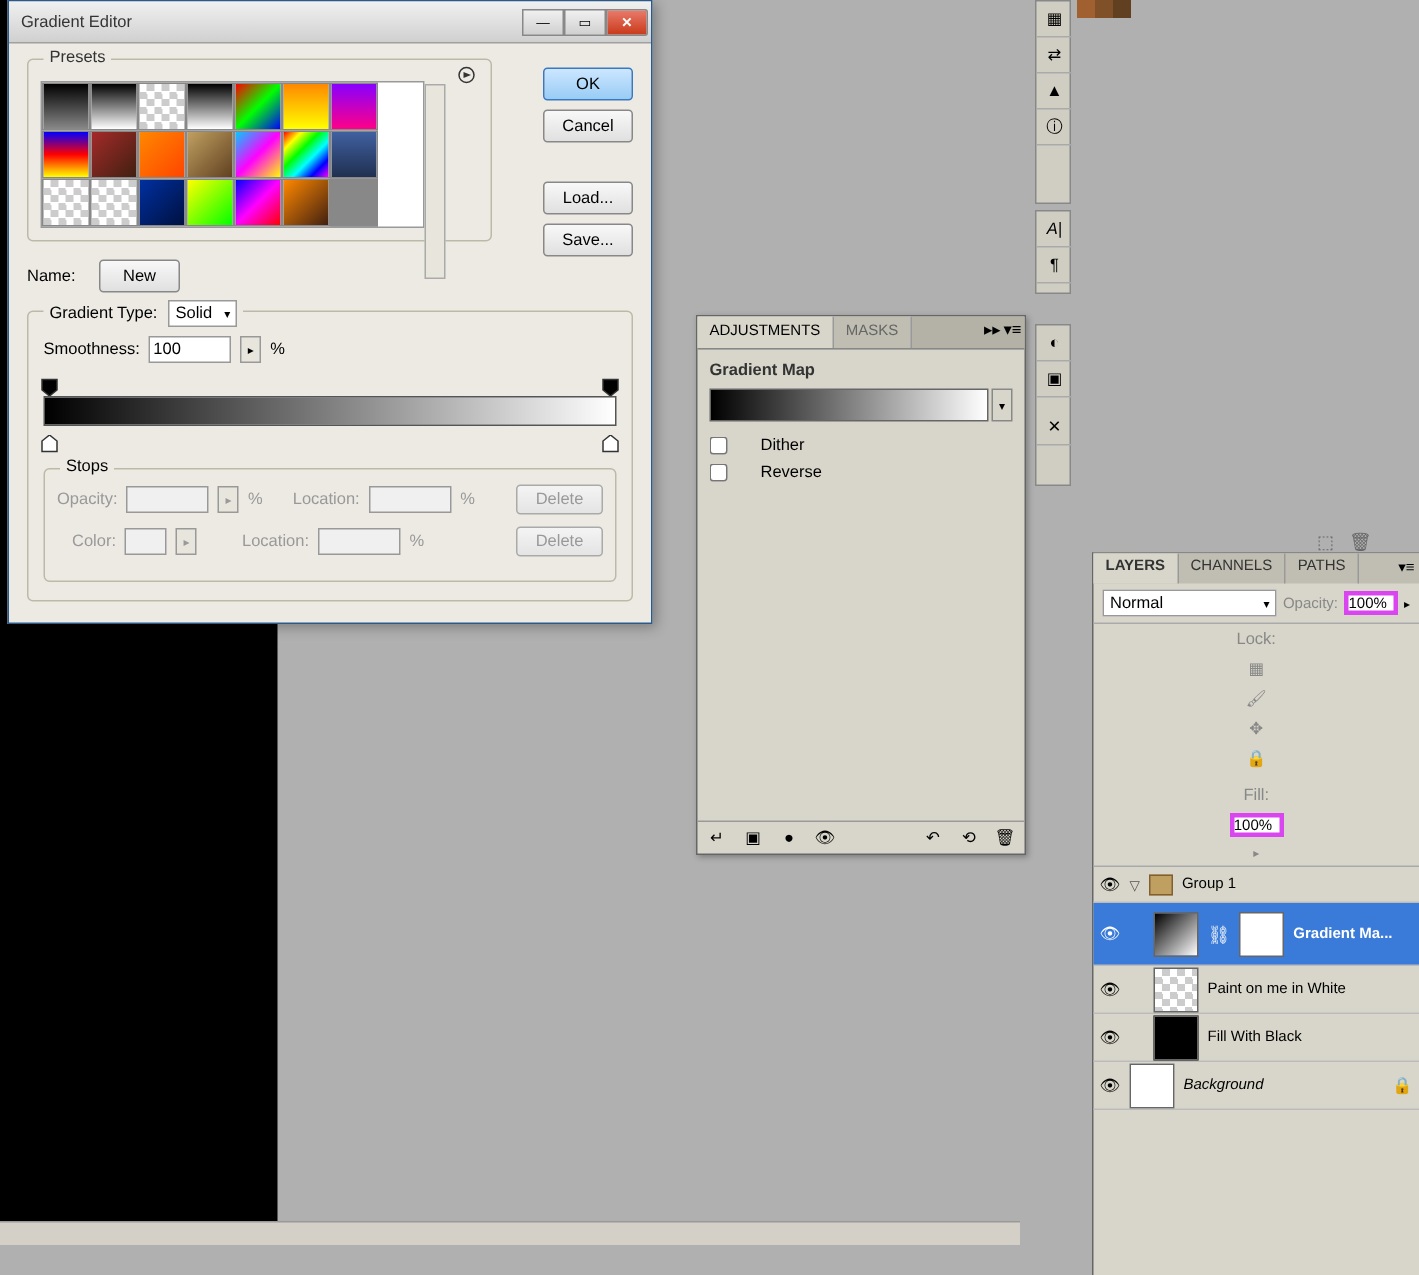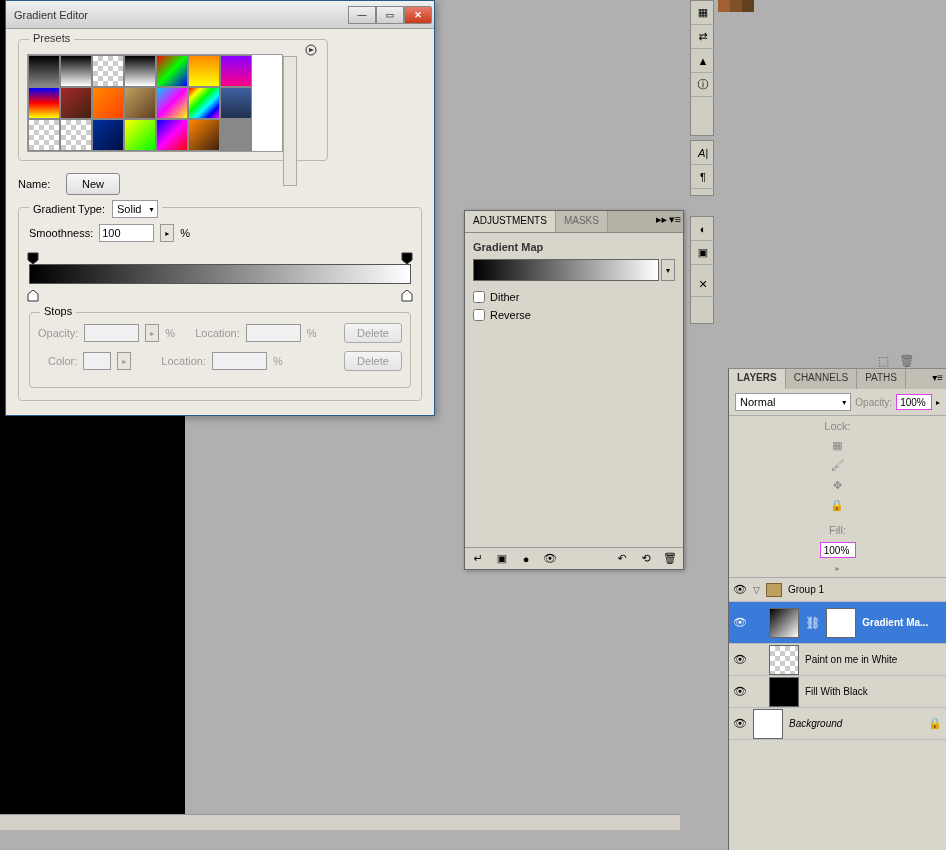--- a/index.html
+++ b/index.html
@@ -70,21 +70,21 @@
 
 .adj-panel { position: absolute; left: 464px; top: 210px; width: 220px; height: 360px; background: #d8d6ca; border: 1px solid #666; box-shadow: 1px 1px 4px rgba(0,0,0,0.3); }
 .adj-tabs { height: 22px; background: #b4b2a6; display: flex; border-bottom: 1px solid #888; position: relative; }
 .adj-tab { padding: 4px 8px; font-size: 10px; background: #d8d6ca; border-right: 1px solid #999; }
 .adj-tab.inactive { background: #c0beb2; color: #666; }
 .adj-menu { position: absolute; right: 0; top: 0; display: flex; gap: 2px; padding: 2px; }
 .adj-body { padding: 8px; }
 .adj-title { font-weight: bold; margin-bottom: 6px; color: #333; }
 .adj-grad-box { height: 22px; background: linear-gradient(to right, #000, #fff); border: 1px solid #666; margin-bottom: 10px; position: relative; }
 .adj-grad-arrow { position: absolute; right: -16px; top: 0; width: 14px; height: 22px; border: 1px solid #888; background: #d8d6ca; display: flex; align-items: center; justify-content: center; font-size: 8px; }
-.adj-check-row { display: flex; align-items: center; gap: 5px; margin-bottom: 6px; }
+.adj-check-row { display: flex; align-items: center; gap: 22px; margin-bottom: 6px; }
 .adj-check-row input { width: 12px; height: 12px; }
 .adj-bottom { position: absolute; bottom: 0; left: 0; right: 0; height: 22px; border-top: 1px solid #999; display: flex; align-items: center; padding: 0 6px; gap: 10px; }
 .adj-icon { width: 14px; height: 14px; display: flex; align-items: center; justify-content: center; }
 
 
 .vrail { position: absolute; left: 690px; top: 0; width: 24px; background: #d0cec2; border: 1px solid #888; display: flex; flex-direction: column; }
 .vrail-cell { width: 24px; height: 24px; border-bottom: 1px solid #aaa; display: flex; align-items: center; justify-content: center; }
 
 
 .mini-swatches { position: absolute; left: 718px; top: 0; display: flex; }
@@ -93,21 +93,21 @@
 
 .layers-panel { position: absolute; right: 0; top: 368px; width: 218px; height: 600px; background: #d8d6ca; border-left: 1px solid #666; border-top: 1px solid #888; }
 .layers-tabs { height: 20px; background: #c0beb2; display: flex; position: relative; }
 .layers-tab { padding: 3px 8px; font-size: 10px; color: #333; border-right: 1px solid #999; }
 .layers-tab.active { background: #d8d6ca; font-weight: bold; }
 .layers-tab-menu { position: absolute; right: 3px; top: 3px; font-size: 10px; }
 .layers-opts { padding: 4px 6px; display: flex; align-items: center; gap: 4px; border-bottom: 1px solid #aaa; }
 .layers-select { flex: 1; height: 18px; border: 1px solid #999; background: #fff; padding: 0 4px; position: relative; display: flex; align-items: center; }
 .layers-select::after { content: '▾'; position: absolute; right: 4px; font-size: 8px; }
 .layers-opc { color: #888; font-size: 10px; }
-.layers-opc-input { width: 36px; height: 16px; border: 1px solid #d946ef; background: #fff; font-size: 10px; text-align: center; padding-right: 2px; }
+.layers-opc-input { width: 36px; height: 16px; border: 3px solid #d946ef; background: #fff; font-size: 10px; text-align: left; padding-right: 2px; }
 .layers-lock { padding: 4px 6px; display: flex; align-items: center; gap: 6px; border-bottom: 1px solid #aaa; color: #888; font-size: 10px; flex-direction: column; }
 .lock-ico { width: 14px; height: 14px; display: flex; align-items: center; justify-content: center; font-size: 11px; }
 
 .layer-row { display: flex; align-items: center; height: 32px; border-bottom: 1px solid #bbb; padding: 0 4px; gap: 6px; }
 .layer-row.grp { height: 24px; }
 .layer-row.sel { background: #3a7ad8; color: #fff; height: 42px; }
 .eye { width: 14px; height: 14px; }
 .twisty { font-size: 9px; color: #555; }
 .folder-ico { width: 16px; height: 14px; background: #c0a060; border: 1px solid #806030; }
 .layer-thumb { width: 30px; height: 30px; border: 1px solid #666; background: #fff; flex-shrink: 0; }
@@ -137,20 +137,27 @@
   <div class="titlebar">
     <span class="titlebar-title">Gradient Editor</span>
     <div class="titlebar-btns">
       <div class="titlebar-btn">—</div>
       <div class="titlebar-btn">▭</div>
       <div class="titlebar-btn close">✕</div>
     </div>
   </div>
   <div class="dialog-body">
 
+    <div class="rcol">
+      <div class="btn ok">OK</div>
+      <div class="btn">Cancel</div>
+      <div style="height:14px"></div>
+      <div class="btn">Load...</div>
+      <div class="btn">Save...</div>
+    </div>
 
     <div class="fieldset" style="width:310px">
       <span class="fieldset-legend">Presets</span>
       <div class="presets-body">
         <span class="presets-arrow">
           <svg width="12" height="12">
               <circle cx="6" cy="6" r="5" fill="none" stroke="#333"></circle>
               <polygon points="4,4 9,6 4,8" fill="#333"></polygon>
             </svg>
         </span>

